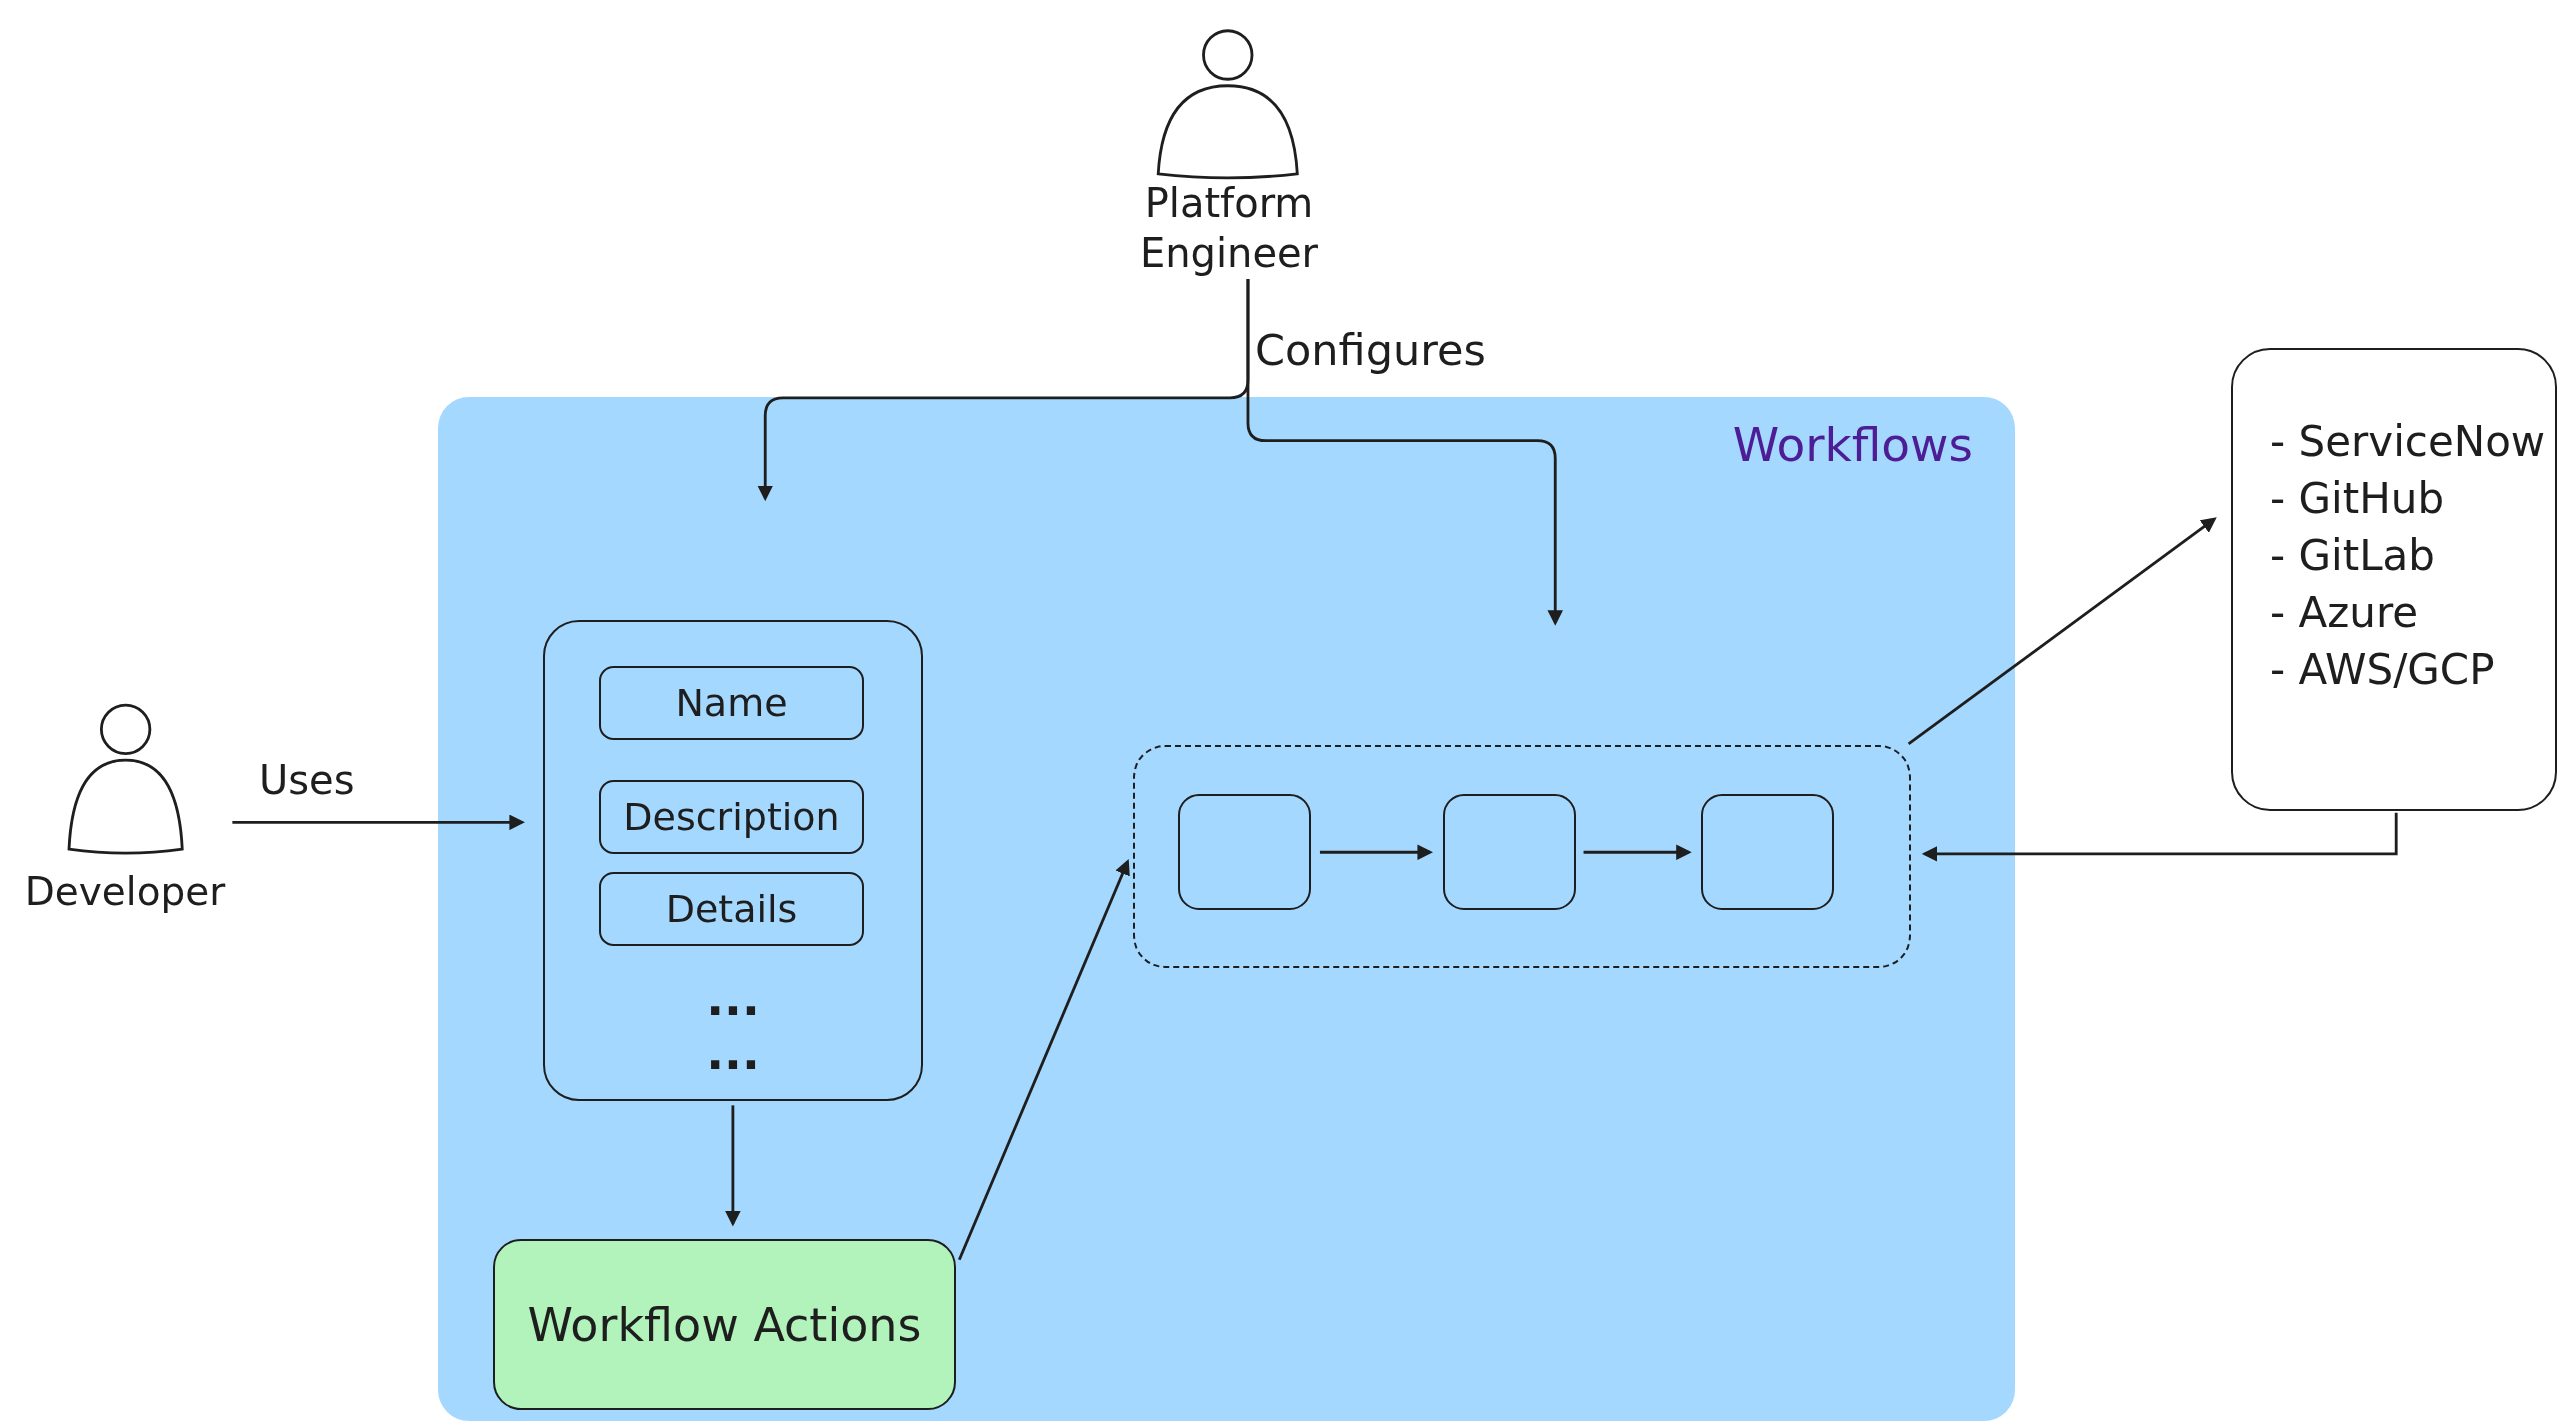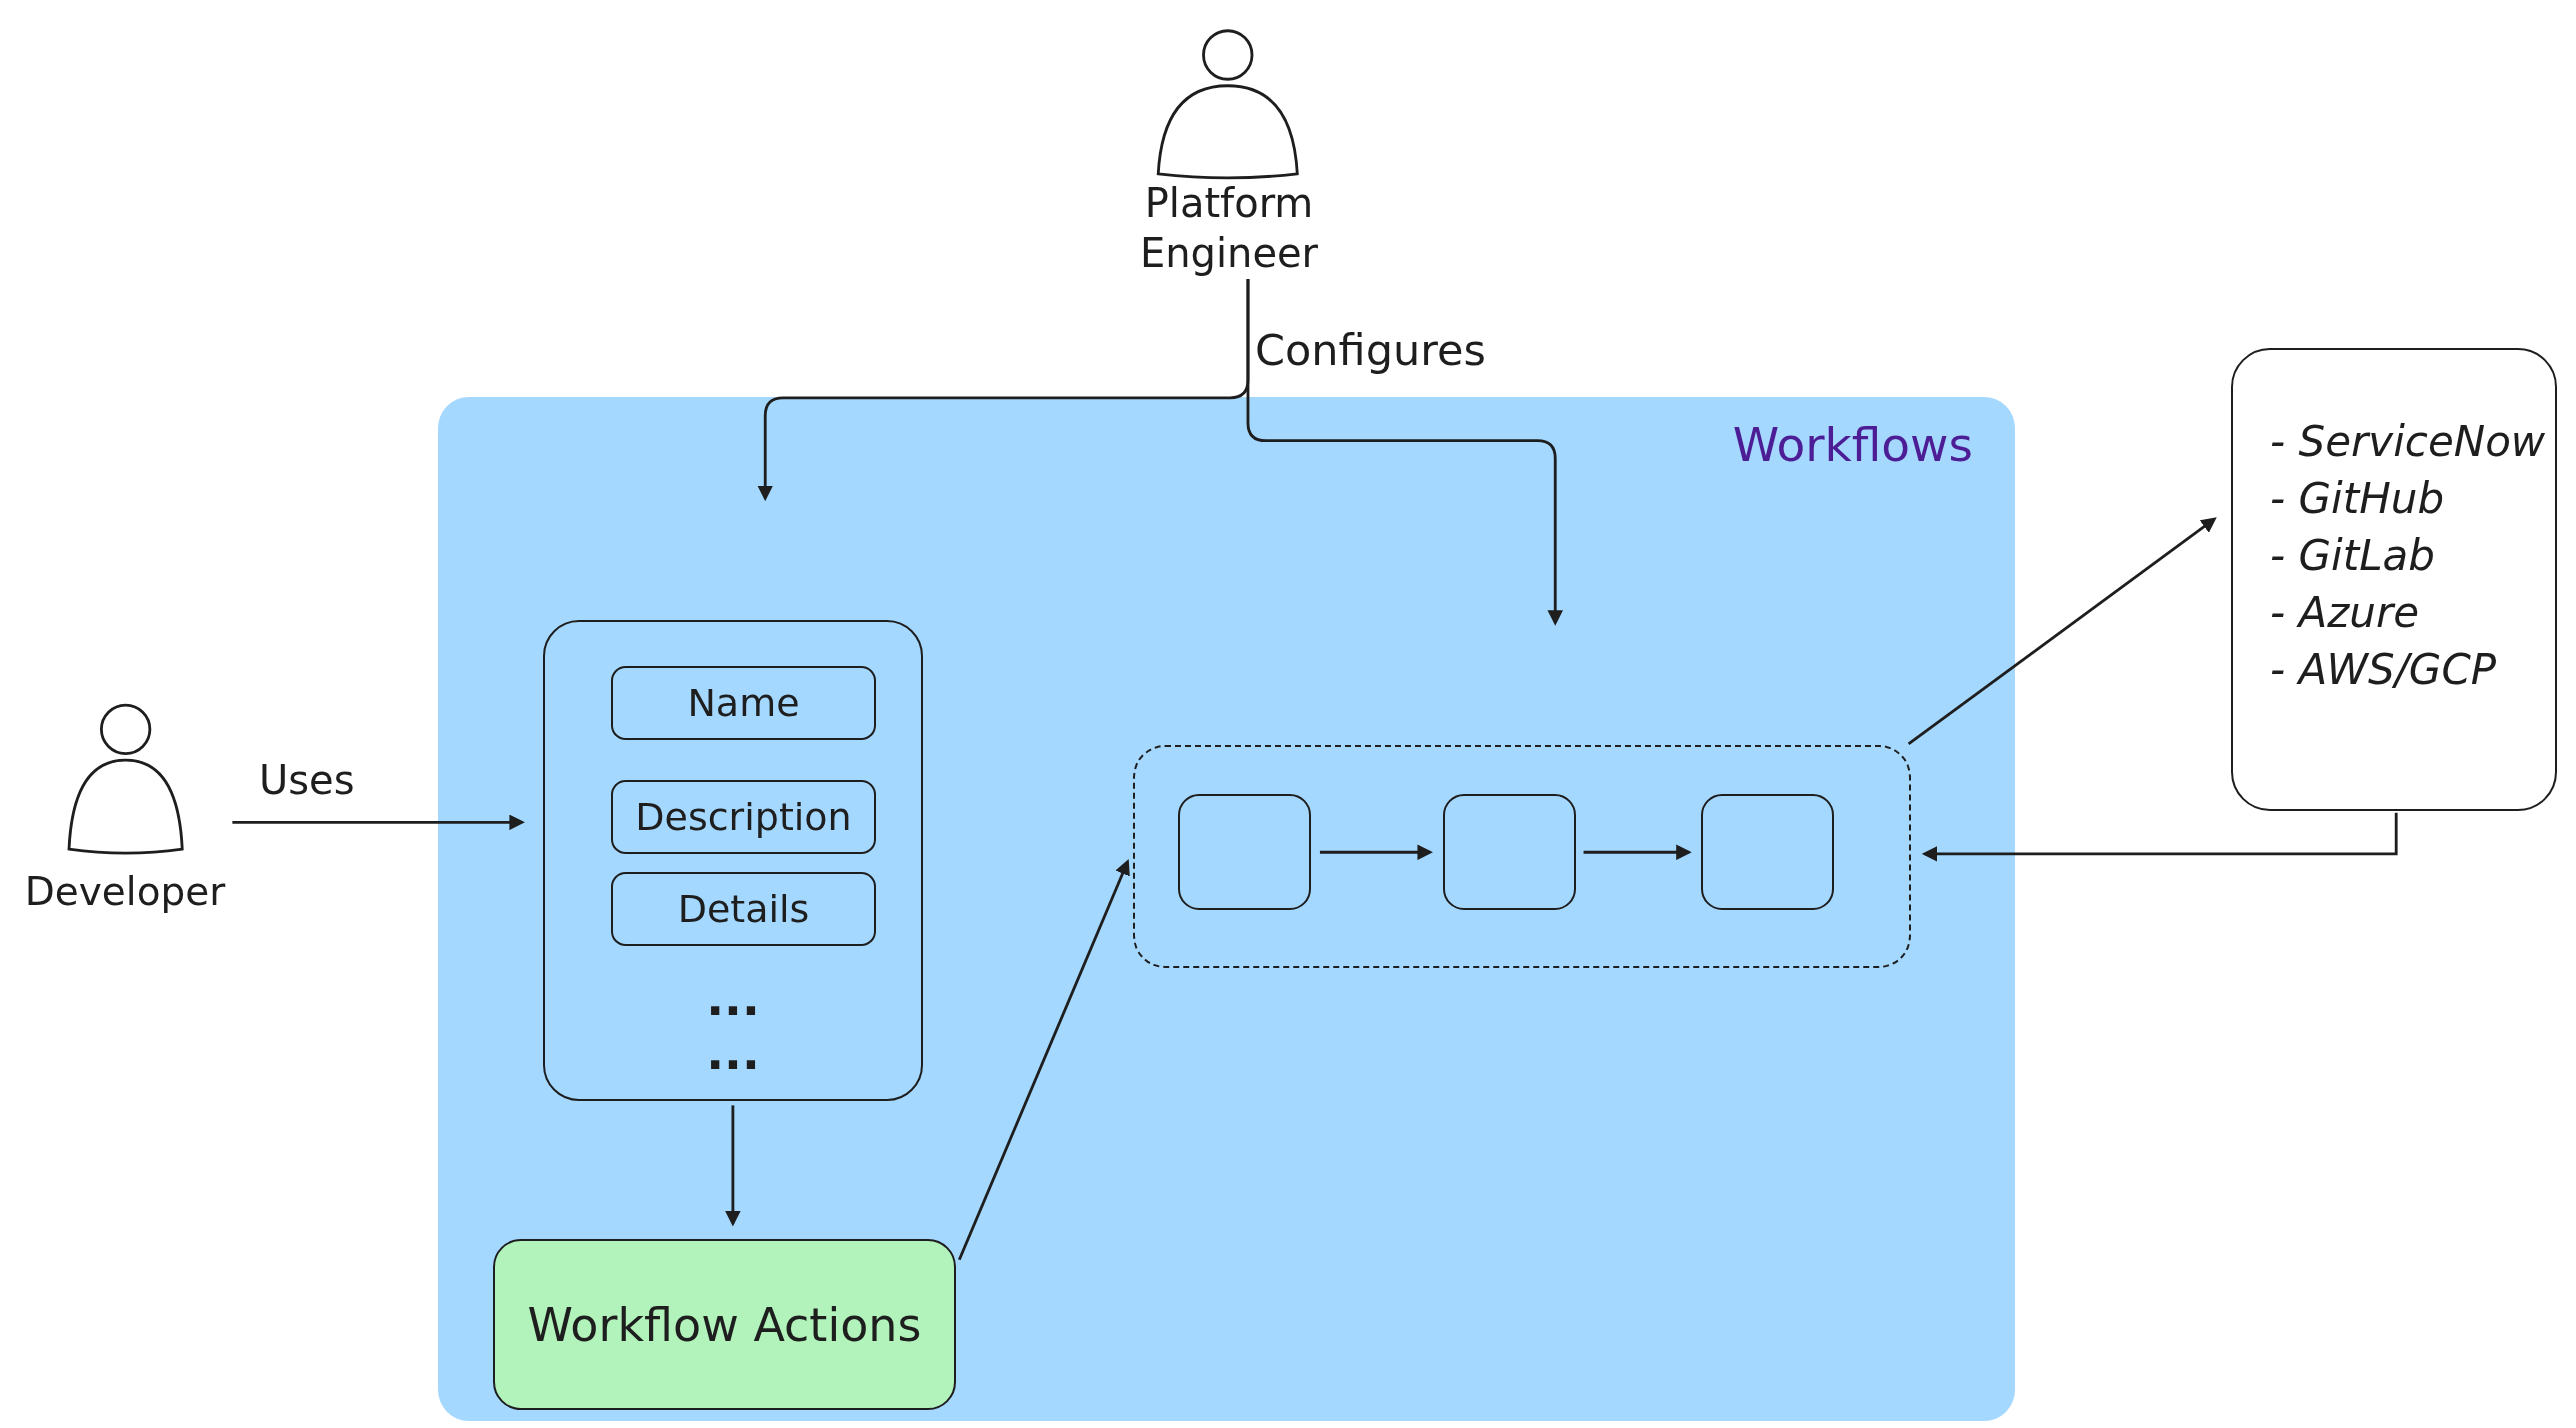--- a/index.html
+++ b/index.html
@@ -36,21 +36,21 @@
   }
   .form-container {
     left: 543px; top: 620px; width: 380px; height: 481px;
     border: 2.4px solid #1e1e1e; border-radius: 36px;
     z-index: 2;
   }
   .field-box {
     left: 599px; width: 265px; height: 74px;
     border: 2.4px solid #1e1e1e; border-radius: 14.6px;
     display: flex; align-items: center; justify-content: center;
-    font-size: 38px; z-index: 3; margin-left: 12px;
+    font-size: 38px; z-index: 3;
   }
   .field-name { top: 666px; }
   .field-description { top: 780px; }
   .field-details { top: 872px; }
   .form-ellipsis {
     left: 543px; width: 380px; text-align: center;
     font-size: 47px; font-weight: bold; line-height: 1; z-index: 3;
   }
   .ellipsis-1 { top: 975px; }
   .ellipsis-2 { top: 1029px; }
@@ -83,21 +83,20 @@
   .step-2 { left: 1443px; }
   .step-3 { left: 1701px; }
 
   
   .integrations-box {
     left: 2231px; top: 348px; width: 326px; height: 463px;
     background: #ffffff;
     border: 2.8px solid #1e1e1e; border-radius: 39px;
     padding: 63px 16px 0 37px;
     z-index: 3;
-    font-style: italic;
   }
   .integration-item {
     font-size: 42px; line-height: 57px; white-space: nowrap;
   }
 
   
   .engineer-label-1 { left: 1116px; top: 180px; width: 226px; text-align: center; font-size: 40px; z-index: 3; }
   .engineer-label-2 { left: 1116px; top: 230px; width: 226px; text-align: center; font-size: 40px; z-index: 3; }
   .developer-label  { left: 24px;  top: 869px; width: 202px; text-align: center; font-size: 39px; z-index: 3; }
 

